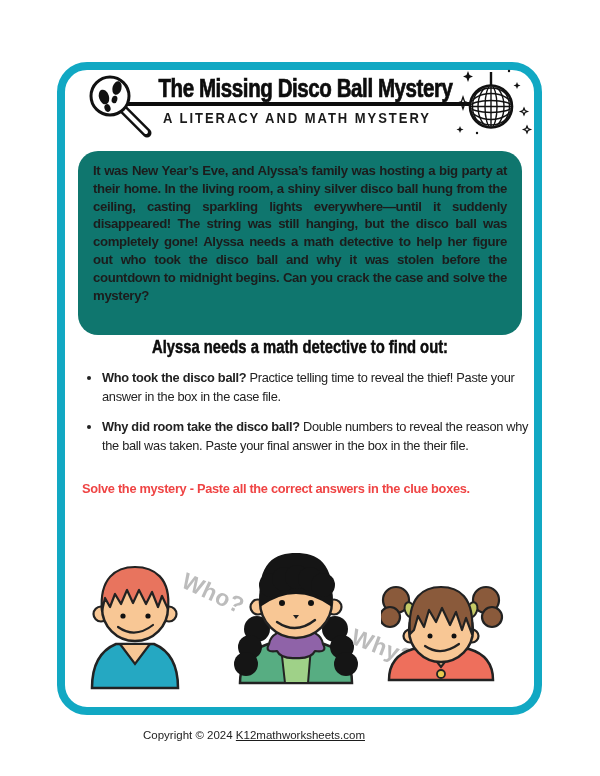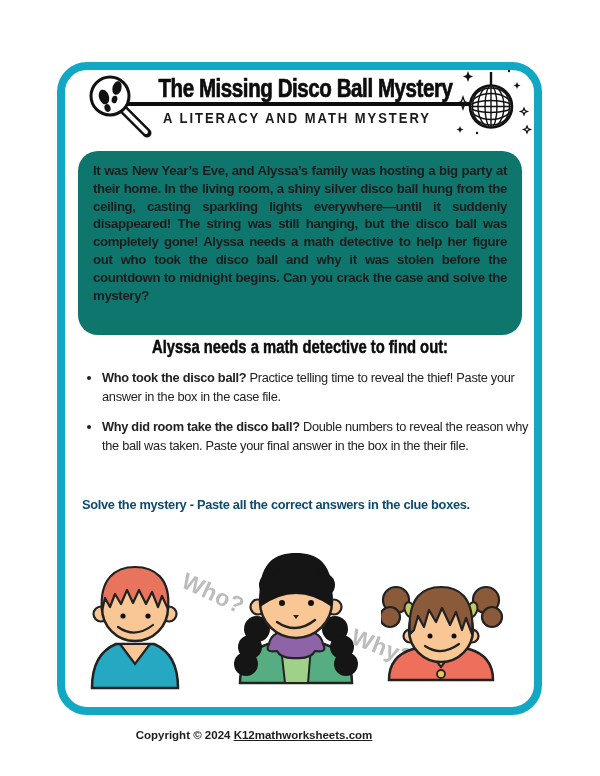--- a/index.html
+++ b/index.html
@@ -52,36 +52,36 @@
   ul.mission-bullets{
     left:86px;top:368px;width:428px;margin:0;padding:0 0 0 16px;
     list-style:disc;
   }
   ul.mission-bullets li{
     font-size:12.8px;line-height:19px;letter-spacing:-0.3px;
     margin-bottom:11px;color:#222;
   }
   ul.mission-bullets li .lead{font-weight:bold;}
   .solve-line{
-    left:82px;top:497px;width:440px;
-    font-size:12.8px;font-weight:bold;letter-spacing:-0.3px;color:#0c4a6e;
+    left:82px;top:481px;width:440px;
+    font-size:12.8px;font-weight:bold;letter-spacing:-0.3px;color:#ef4444;
   }
 
   
   .handlabel{
     font-size:23px;font-weight:bold;color:#bcbcbc;white-space:nowrap;
     letter-spacing:0.5px;
   }
   .who{left:180px;top:580px;transform:rotate(25deg);}
   .why{left:350px;top:634px;transform:rotate(21deg);}
 
   
   .footer{
     left:0;top:729px;width:508px;text-align:center;
-    font-size:11.5px;color:#1d1d1d;font-weight:bold;
+    font-size:11.5px;color:#1d1d1d;
   }
   .footer .link{text-decoration:underline;color:#1d1d1d;cursor:pointer;}
 
   svg{display:block;}
 </style>
 </head>
 <body>
 
 <div class="abs frame"></div>
 

